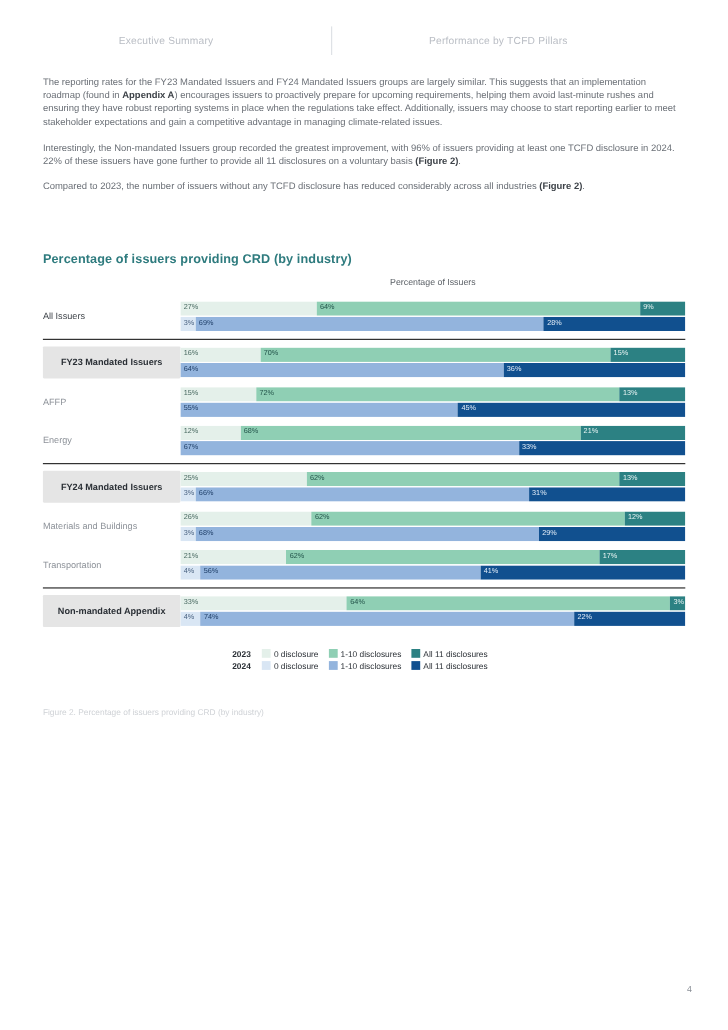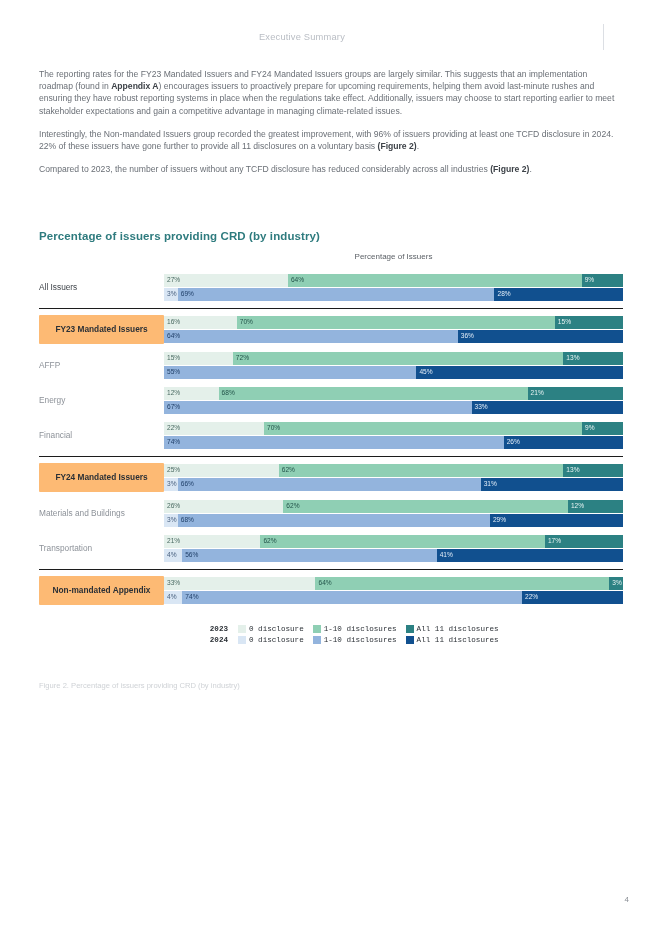--- a/index.html
+++ b/index.html
@@ -57,21 +57,21 @@
     margin-bottom: 7px;
   }
   .row:last-child { margin-bottom: 0; }
 
   .row-label {
     width: 125px; flex: 0 0 125px; font-size: 8.3px; color: #8d9299;
     padding-right: 10px; line-height: 11px;
   }
   .row-label.dark  { color: #3f444a; }
   .row-label.group {
-    background: #fdba74; color: #2b3036; font-weight: bold;
+    background: #e5e5e5; color: #2b3036; font-weight: bold;
     text-align: center; padding: 9px 4px; border-radius: 1px;
   }
 
   .bars { flex: 1 1 auto; }
   .bar {
     display: flex; height: 13px; width: 100%; overflow: hidden;
   }
   .bar + .bar { margin-top: 1px; }
   .seg {
     height: 100%; display: flex; align-items: center;
@@ -84,47 +84,48 @@
   .s23-b { background: #8fcfb4; color: #23544a; }
   .s23-c { background: #2c8183; color: #e8f4f3; }
   
   .s24-a { background: #d9e6f4; color: #4a6280; }
   .s24-b { background: #93b4dd; color: #1f3f68; }
   .s24-c { background: #11508f; color: #e3edf8; }
 
   
   .legend {
     margin-top: 12px; margin-left: 165px;
-    font-size: 7.6px; color: #2b3036; font-family: Liberation Mono, monospace;
+    font-size: 7.6px; color: #2b3036;
   }
   .legend-row { display: flex; align-items: center; height: 10px; }
   .legend-row + .legend-row { margin-top: 1px; }
   .legend-year { width: 34px; font-weight: bold; text-align: right; padding-right: 10px; }
   .legend-item { display: flex; align-items: center; margin-right: 9px; }
   .swatch { width: 8px; height: 8px; margin-right: 3px; flex: 0 0 8px; }
 
   
   .caption {
-    position: absolute; left: 39px; top: 681px;
+    position: absolute; left: 39px; top: 643px;
     font-size: 7.6px; color: #cfd2d6;
   }
 
   
   .pagenum {
     position: absolute; right: 33px; top: 895px;
     font-size: 8px; color: #8a8f96;
   }
 </style>
 </head>
 <body>
 
 <div class="page">
 
   <div class="tabbar" id="tabbar">
       <div class="tab inactive"><span>Executive Summary</span><span class="divider"></span></div>
+      <div class="tab inactive"><span>Performance by TCFD Pillars</span></div>
     </div>
 
   <div class="body-copy">
     <p class="para">
       <span>The reporting rates for the FY23 Mandated Issuers and FY24 Mandated Issuers groups are largely similar. This suggests that an implementation roadmap (found in </span><b>Appendix A</b><span>) encourages issuers to proactively prepare for upcoming requirements, helping them avoid last-minute rushes and ensuring they have robust reporting systems in place when the regulations take effect. Additionally, issuers may choose to start reporting earlier to meet stakeholder expectations and gain a competitive advantage in managing climate-related issues.</span>
     </p>
     <p class="para">
       <span>Interestingly, the Non-mandated Issuers group recorded the greatest improvement, with 96% of issuers providing at least one TCFD disclosure in 2024. 22% of these issuers have gone further to provide all 11 disclosures on a voluntary basis </span><b>(Figure 2)</b><span>.</span>
     </p>
     <p class="para">
@@ -191,34 +192,20 @@
                 <div class="seg s23-a" style="width: 12%;">12%</div>
                 <div class="seg s23-b" style="width: 68%;">68%</div>
                 <div class="seg s23-c" style="width: 21%;">21%</div>
               </div>
               <div class="bar">
                 <div class="seg s24-b" style="width: 67%;">67%</div>
                 <div class="seg s24-c" style="width: 33%;">33%</div>
               </div>
             </div>
           </div>
-          <div class="row">
-            <div class="row-label ">Financial</div>
-            <div class="bars">
-              <div class="bar">
-                <div class="seg s23-a" style="width: 22%;">22%</div>
-                <div class="seg s23-b" style="width: 70%;">70%</div>
-                <div class="seg s23-c" style="width: 9%;">9%</div>
-              </div>
-              <div class="bar">
-                <div class="seg s24-b" style="width: 74%;">74%</div>
-                <div class="seg s24-c" style="width: 26%;">26%</div>
-              </div>
-            </div>
-          </div>
         </div>
         <div class="hr"></div>
         <div class="grp">
           <div class="row">
             <div class="row-label group">FY24 Mandated Issuers</div>
             <div class="bars">
               <div class="bar">
                 <div class="seg s23-a" style="width: 25%;">25%</div>
                 <div class="seg s23-b" style="width: 62%;">62%</div>
                 <div class="seg s23-c" style="width: 13%;">13%</div>

